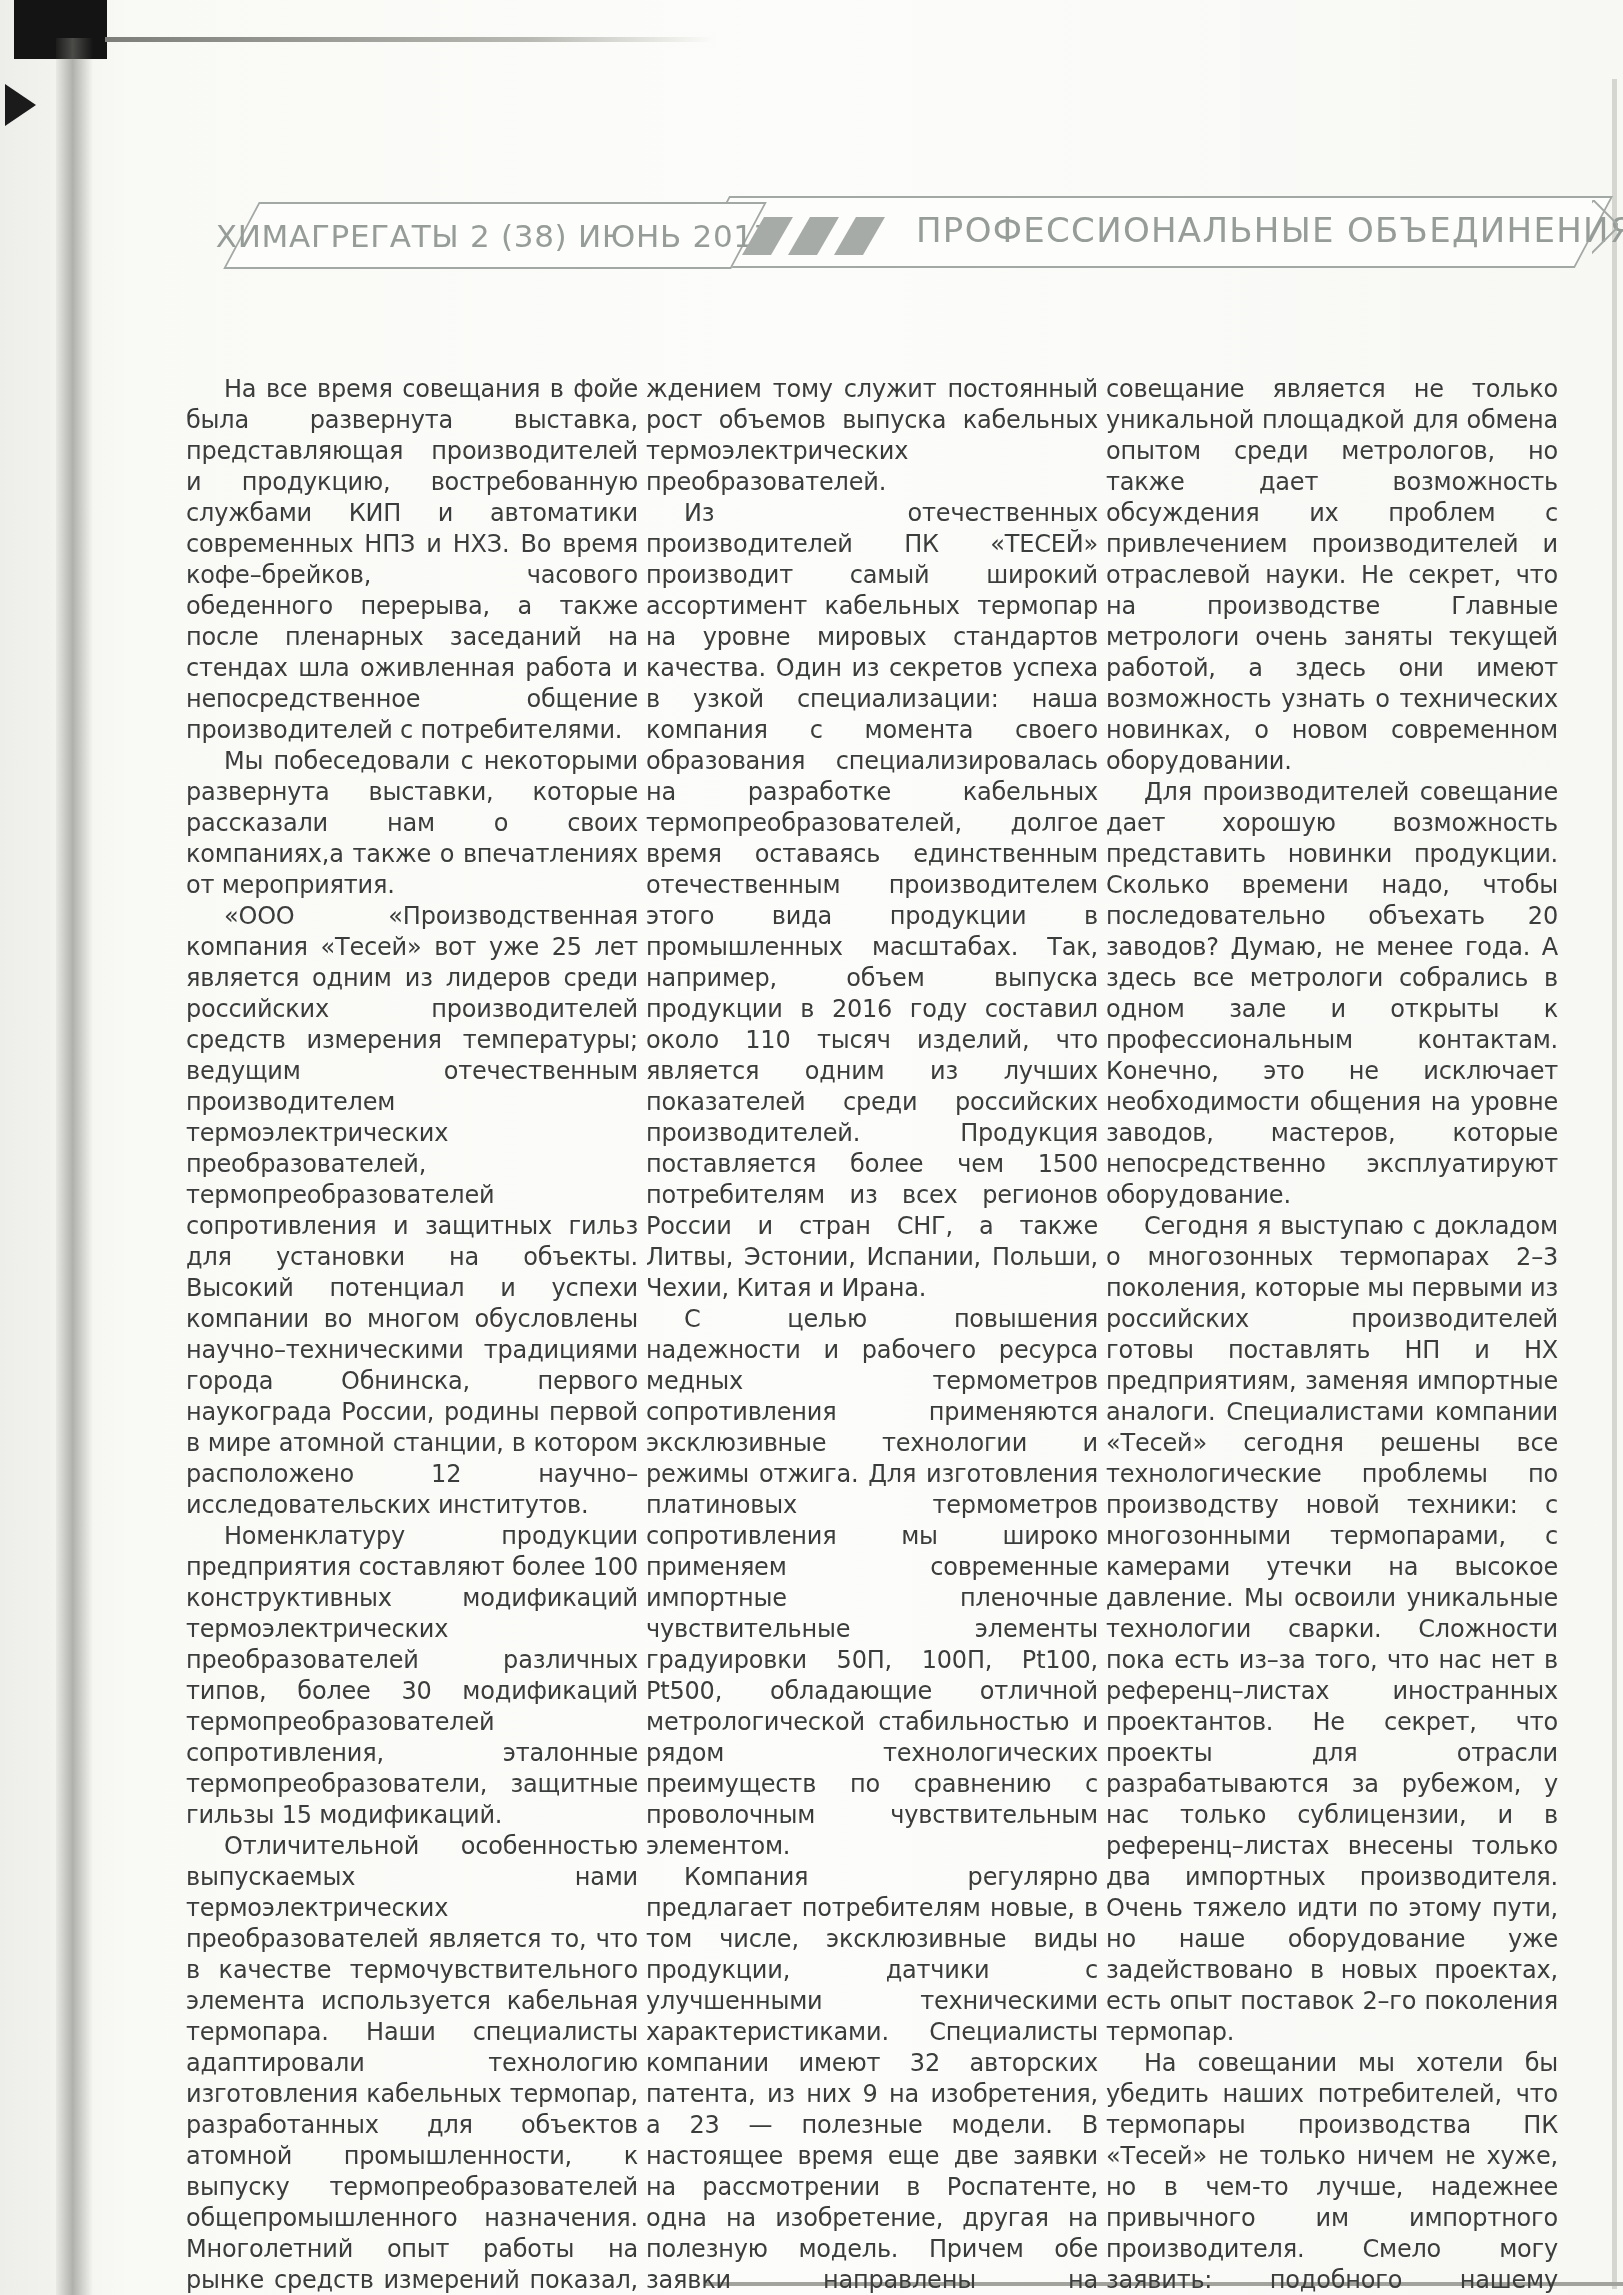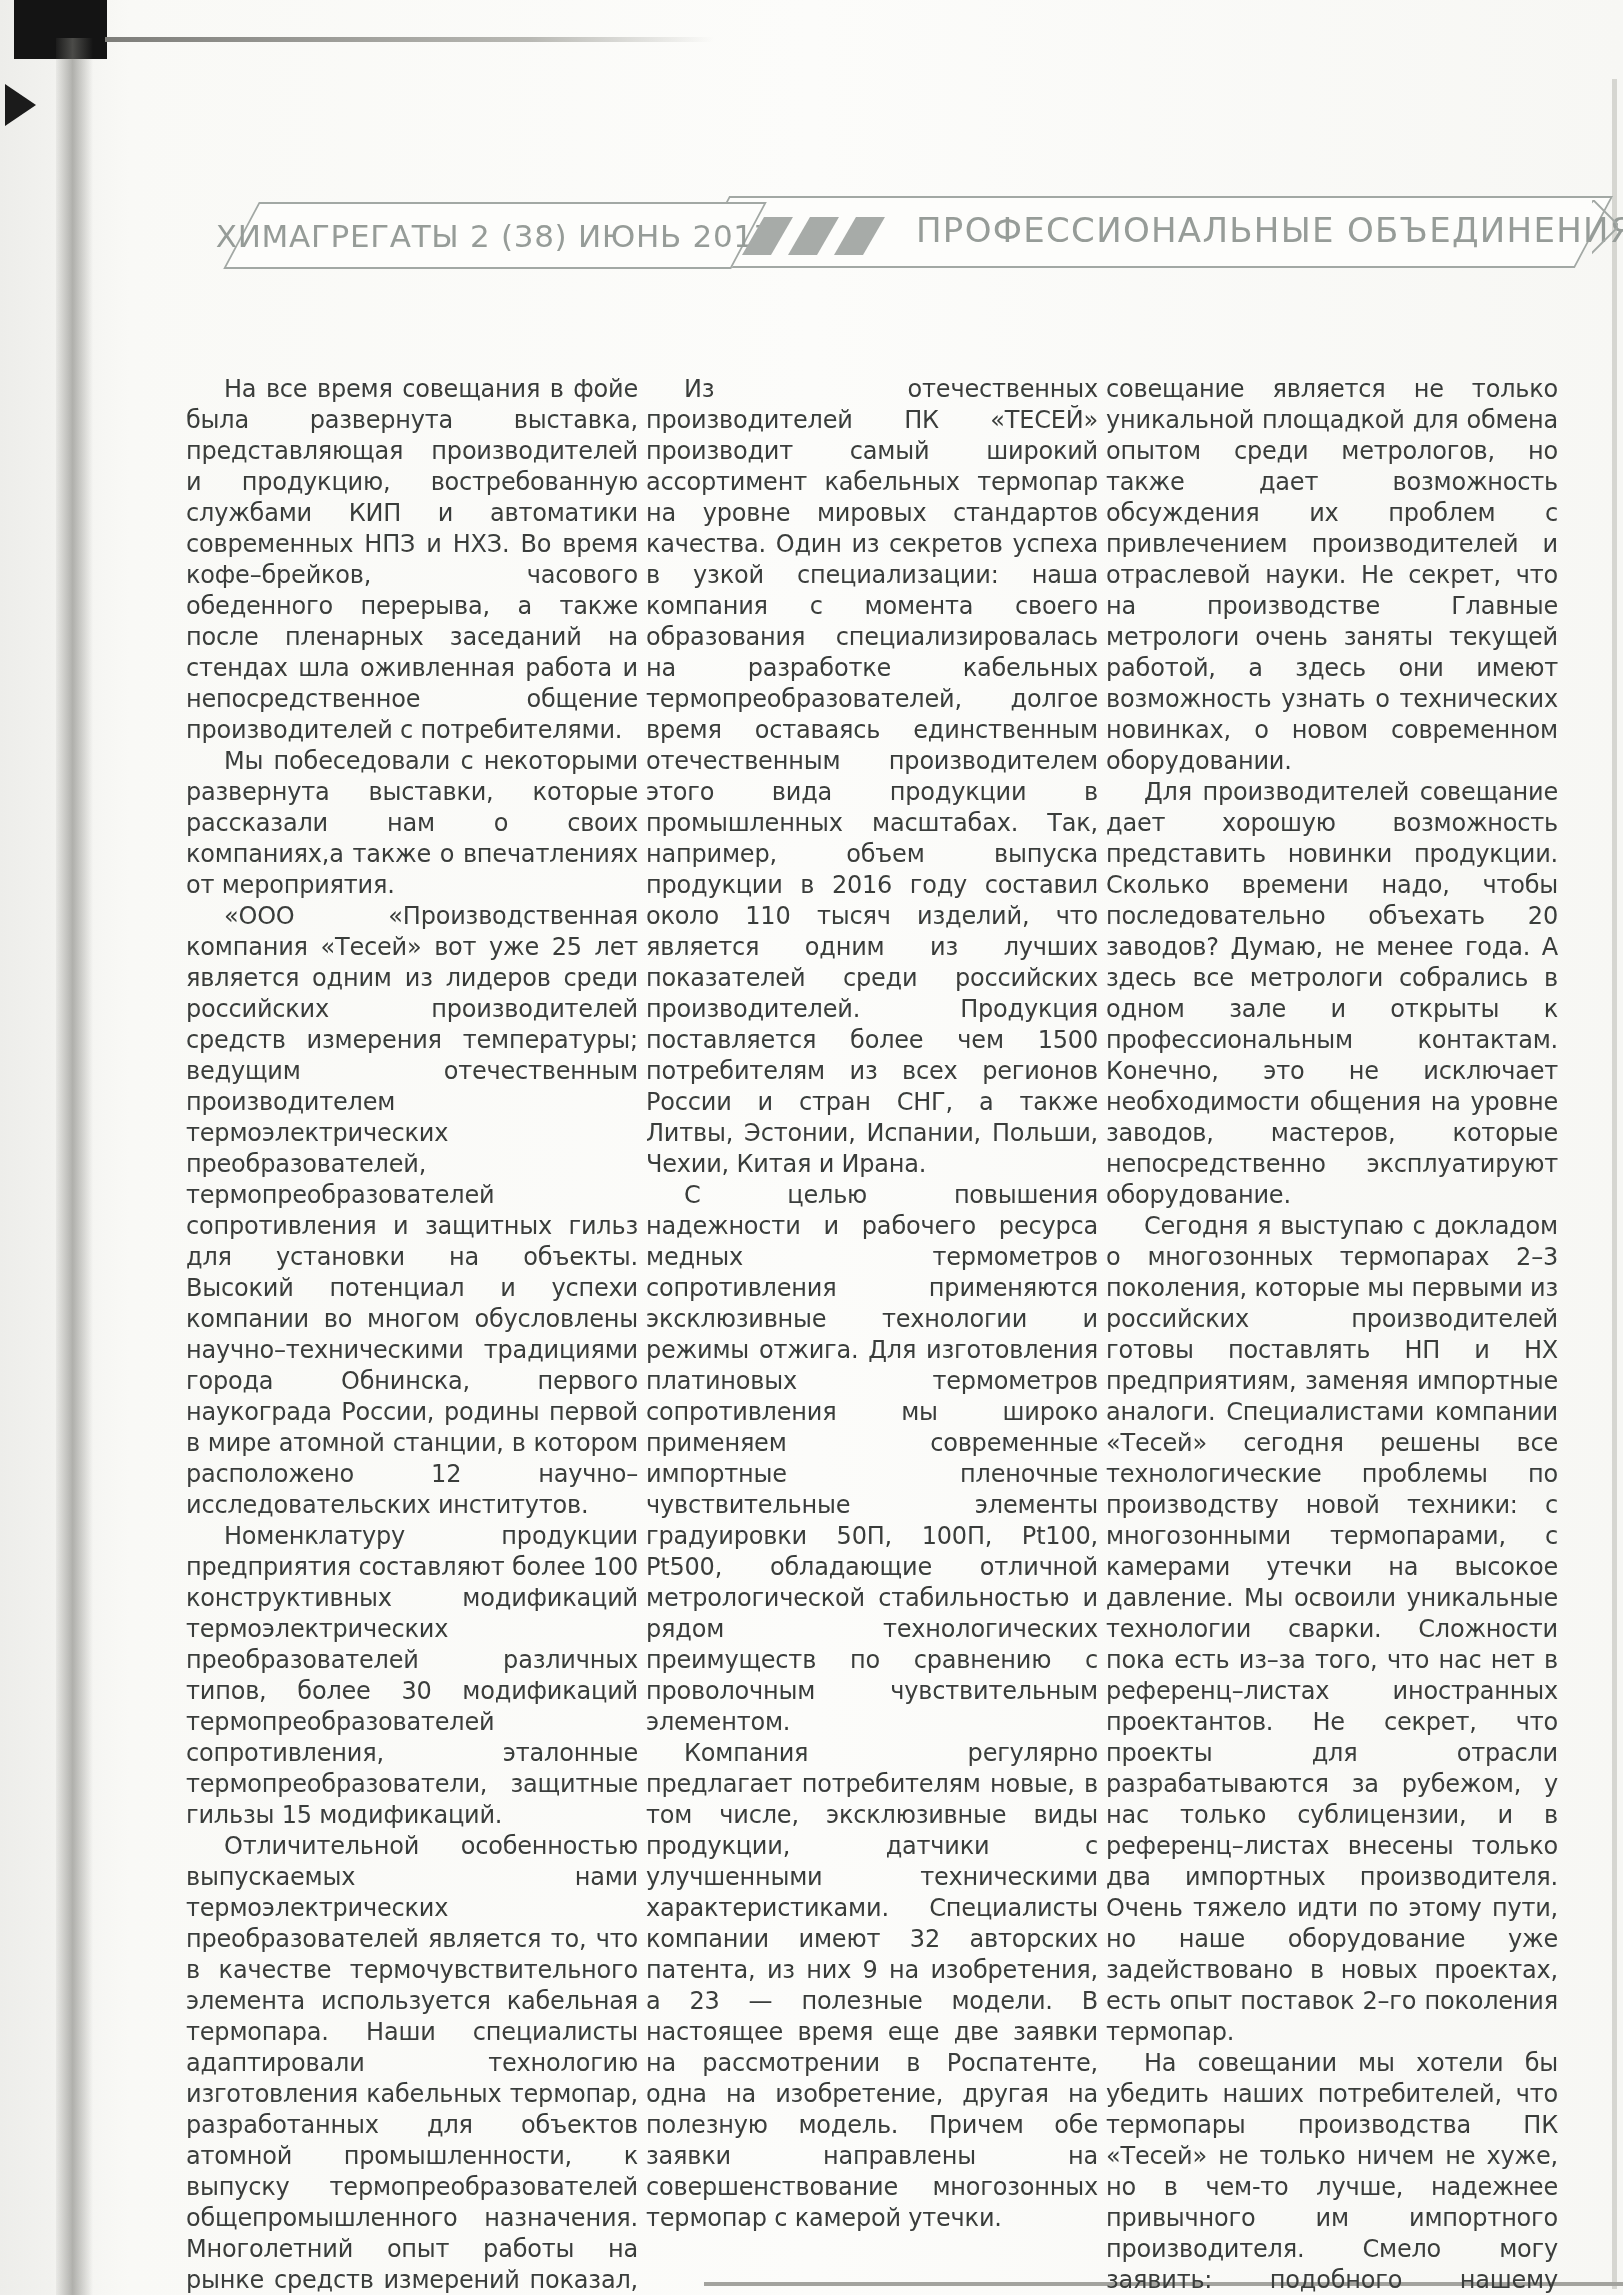--- a/index.html
+++ b/index.html
@@ -92,20 +92,21 @@
 
   <div class="columns">
     <div class="col">
         <p>На все время совещания в фойе была развернута выставка, представляющая производителей и продукцию, востребованную службами КИП и автоматики современных НПЗ и НХЗ. Во время кофе–брейков, часового обеденного перерыва, а также после пленарных заседаний на стендах шла оживленная работа и непосредственное общение производителей с потребителями.</p>
         <p>Мы побеседовали с некоторыми развернута выставки, которые рассказали нам о своих компаниях,а также о впечатлениях от мероприятия.</p>
         <p>«ООО «Производственная компания «Тесей» вот уже 25 лет является одним из лидеров среди российских производителей средств измерения температуры; ведущим отечественным производителем термоэлектрических преобразователей, термопреобразователей сопротивления и защитных гильз для установки на объекты. Высокий потенциал и успехи компании во многом обусловлены научно–техническими традициями города Обнинска, первого наукограда России, родины первой в мире атомной станции, в котором расположено 12 научно–исследовательских институтов.</p>
         <p>Номенклатуру продукции предприятия составляют более 100 конструктивных модификаций термоэлектрических преобразователей различных типов, более 30 модификаций термопреобразователей сопротивления, эталонные термопреобразователи, защитные гильзы 15 модификаций.</p>
         <p>Отличительной особенностью выпускаемых нами термоэлектрических преобразователей является то, что в качестве термочувствительного элемента используется кабельная термопара. Наши специалисты адаптировали технологию изготовления кабельных термопар, разработанных для объектов атомной промышленности, к выпуску термопреобразователей общепромышленного назначения. Многолетний опыт работы на рынке средств измерений показал, что этот современный вид датчиков имеет несомненные технические и эксплуатационные преимущества перед традиционными проволочными термопарами. Подтвер-</p>
       </div>
     <div class="col">
+        <p class="no-indent">ждением тому служит постоянный рост объемов выпуска кабельных термоэлектрических преобразователей.</p>
         <p>Из отечественных производителей ПК «ТЕСЕЙ» производит самый широкий ассортимент кабельных термопар на уровне мировых стандартов качества. Один из секретов успеха в узкой специализации: наша компания с момента своего образования специализировалась на разработке кабельных термопреобразователей, долгое время оставаясь единственным отечественным производителем этого вида продукции в промышленных масштабах. Так, например, объем выпуска продукции в 2016 году составил около 110 тысяч изделий, что является одним из лучших показателей среди российских производителей. Продукция поставляется более чем 1500 потребителям из всех регионов России и стран СНГ, а также Литвы, Эстонии, Испании, Польши, Чехии, Китая и Ирана.</p>
         <p>С целью повышения надежности и рабочего ресурса медных термометров сопротивления применяются эксклюзивные технологии и режимы отжига. Для изготовления платиновых термометров сопротивления мы широко применяем современные импортные пленочные чувствительные элементы градуировки 50П, 100П, Pt100, Pt500, обладающие отличной метрологической стабильностью и рядом технологических преимуществ по сравнению с проволочным чувствительным элементом.</p>
         <p>Компания регулярно предлагает потребителям новые, в том числе, эксклюзивные виды продукции, датчики с улучшенными техническими характеристиками. Специалисты компании имеют 32 авторских патента, из них 9 на изобретения, а 23 — полезные модели. В настоящее время еще две заявки на рассмотрении в Роспатенте, одна на изобретение, другая на полезную модель. Причем обе заявки направлены на совершенствование многозонных термопар с камерой утечки.</p>
       </div>
     <div class="col">
         <p class="no-indent">совещание является не только уникальной площадкой для обмена опытом среди метрологов, но также дает возможность обсуждения их проблем с привлечением производителей и отраслевой науки. Не секрет, что на производстве Главные метрологи очень заняты текущей работой, а здесь они имеют возможность узнать о технических новинках, о новом современном оборудовании.</p>
         <p>Для производителей совещание дает хорошую возможность представить новинки продукции. Сколько времени надо, чтобы последовательно объехать 20 заводов? Думаю, не менее года. А здесь все метрологи собрались в одном зале и открыты к профессиональным контактам. Конечно, это не исключает необходимости общения на уровне заводов, мастеров, которые непосредственно эксплуатируют оборудование.</p>
         <p>Сегодня я выступаю с докладом о многозонных термопарах 2–3 поколения, которые мы первыми из российских производителей готовы поставлять НП и НХ предприятиям, заменяя импортные аналоги. Специалистами компании «Тесей» сегодня решены все технологические проблемы по производству новой техники: с многозонными термопарами, с камерами утечки на высокое давление. Мы освоили уникальные технологии сварки. Сложности пока есть из–за того, что нас нет в референц–листах иностранных проектантов. Не секрет, что проекты для отрасли разрабатываются за рубежом, у нас только сублицензии, и в референц–листах внесены только два импортных производителя. Очень тяжело идти по этому пути, но наше оборудование уже задействовано в новых проектах, есть опыт поставок 2–го поколения термопар.</p>
         <p>На совещании мы хотели бы убедить наших потребителей, что термопары производства ПК «Тесей» не только ничем не хуже, но в чем-то лучше, надежнее привычного им импортного производителя. Смело могу заявить: подобного нашему оборудованию нет нигде! Мы общались с коллегами из Германии и хорошо понимаем, в чем их опережаем. Мы хотели бы пригласить к себе на предприятие специалистов-метрологов, заинтересованных нашей продукцией и готовы продемонстрировать уникальную технологию</p>
       </div>

